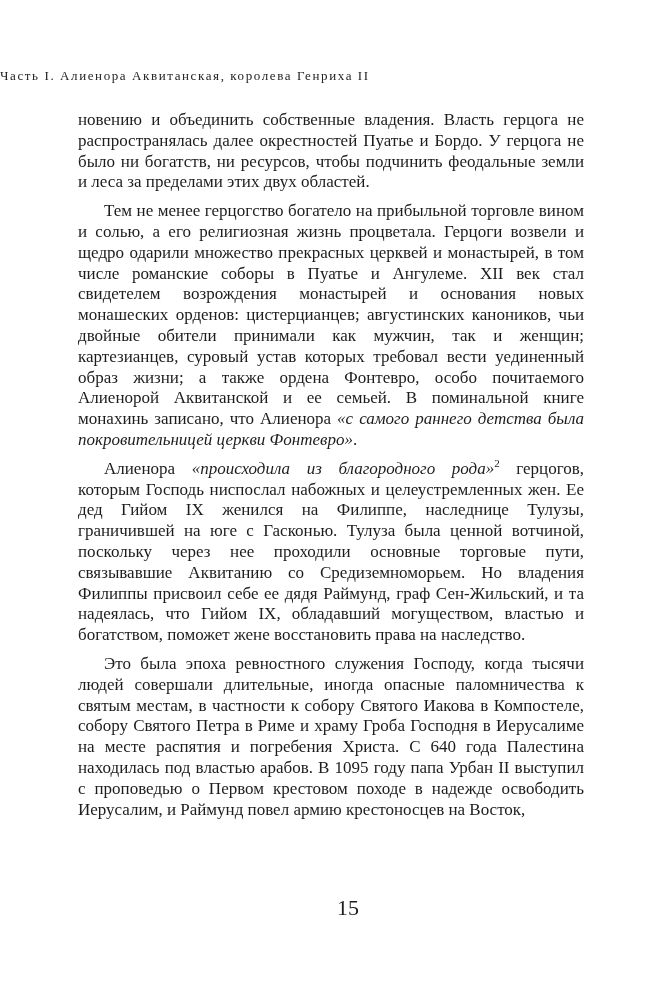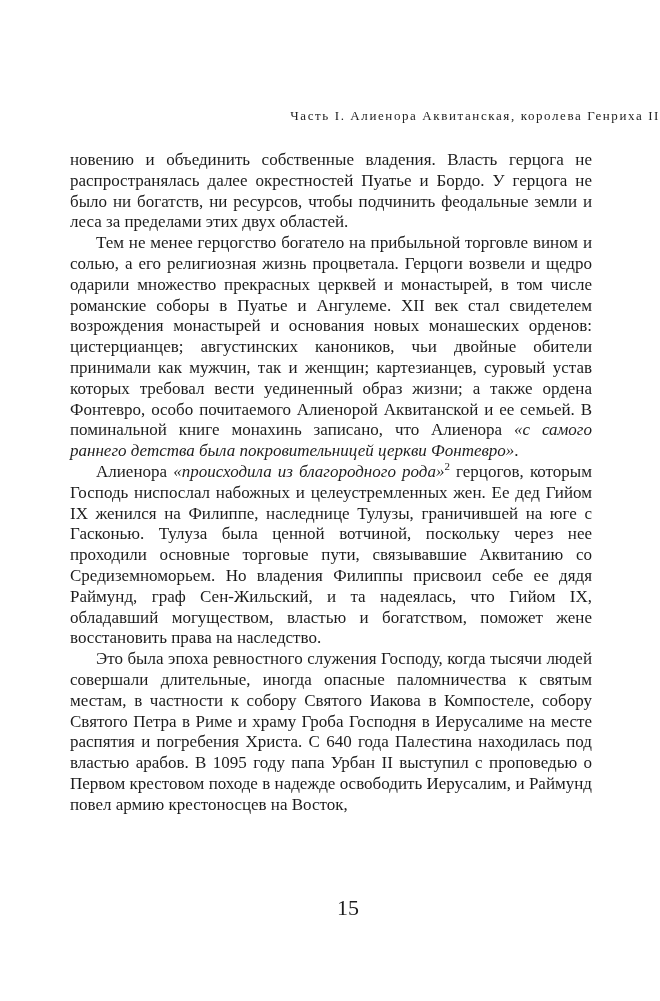--- a/index.html
+++ b/index.html
@@ -12,35 +12,35 @@
     width: 660px;
     height: 1001px;
     margin: 0 auto;
     background: #ffffff;
     font-family: "Liberation Serif", "DejaVu Serif", serif;
     color: #1c1c1c;
     box-sizing: border-box;
     overflow: hidden;
   }
   .running-header {
-    padding-top: 108px;
-    text-align: right;
+    padding-top: 68px;
+    text-align: left;
     font-size: 13px;
     letter-spacing: 1.6px;
     color: #222222;
     white-space: nowrap;
   }
   .page-body {
     margin: 26px 68px 0 70px;
     font-size: 17px;
     line-height: 20.8px;
     text-align: justify;
   }
   .page-body p {
-    margin: 0;
+    margin: 8px;
     padding: 0;
     text-indent: 26px;
   }
   .page-body p.no-indent {
     text-indent: 0;
   }
   .page-body em {
   }
   .page-body sup {
     font-size: 11px;

